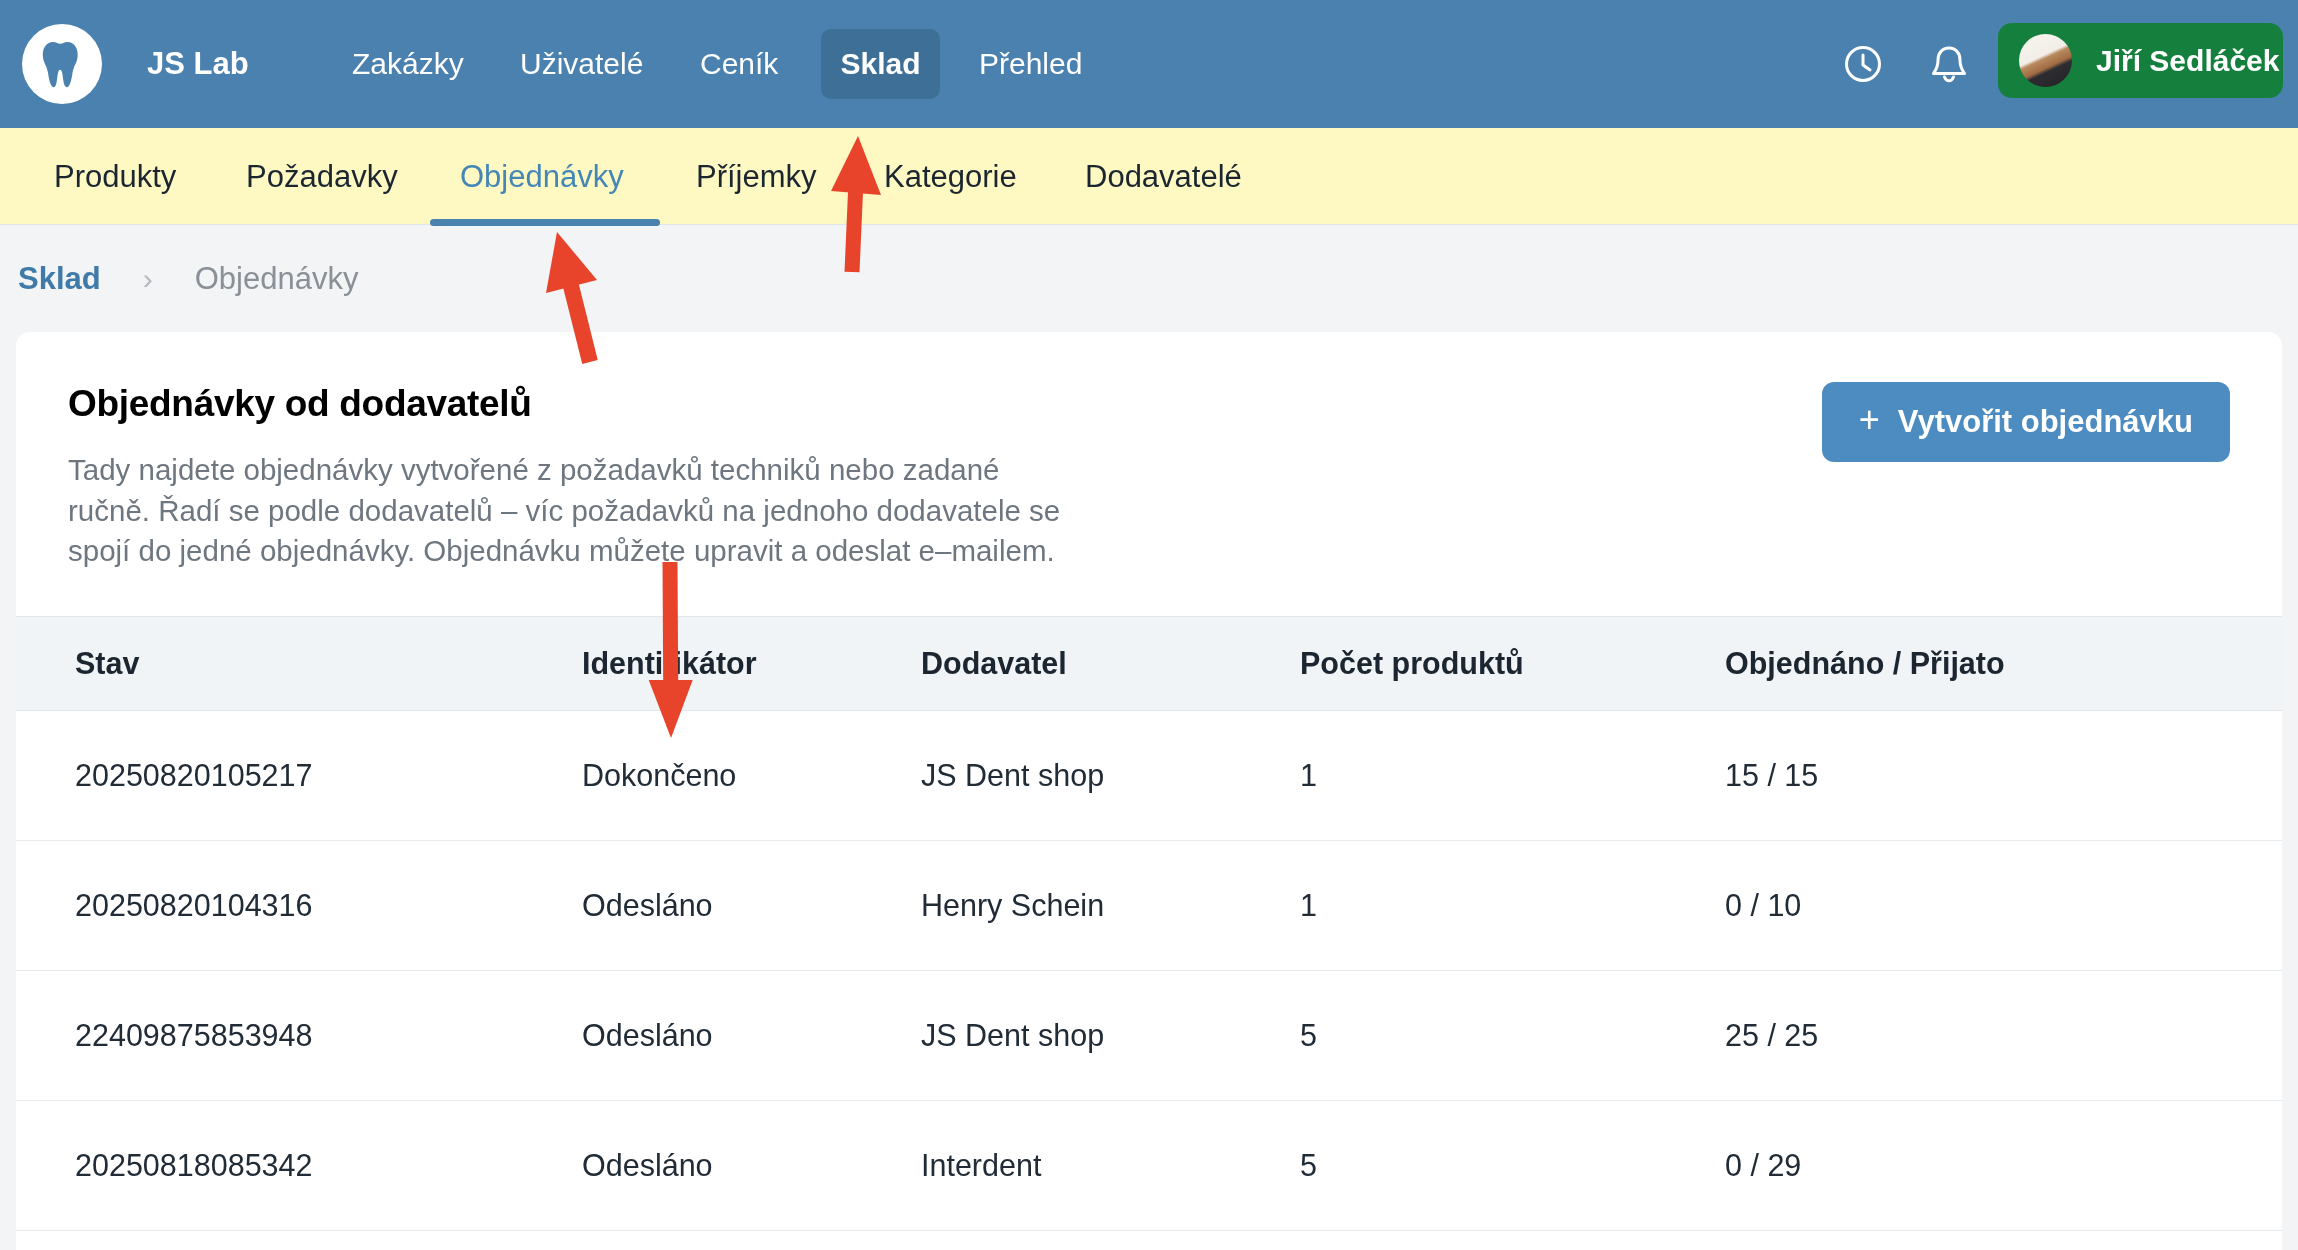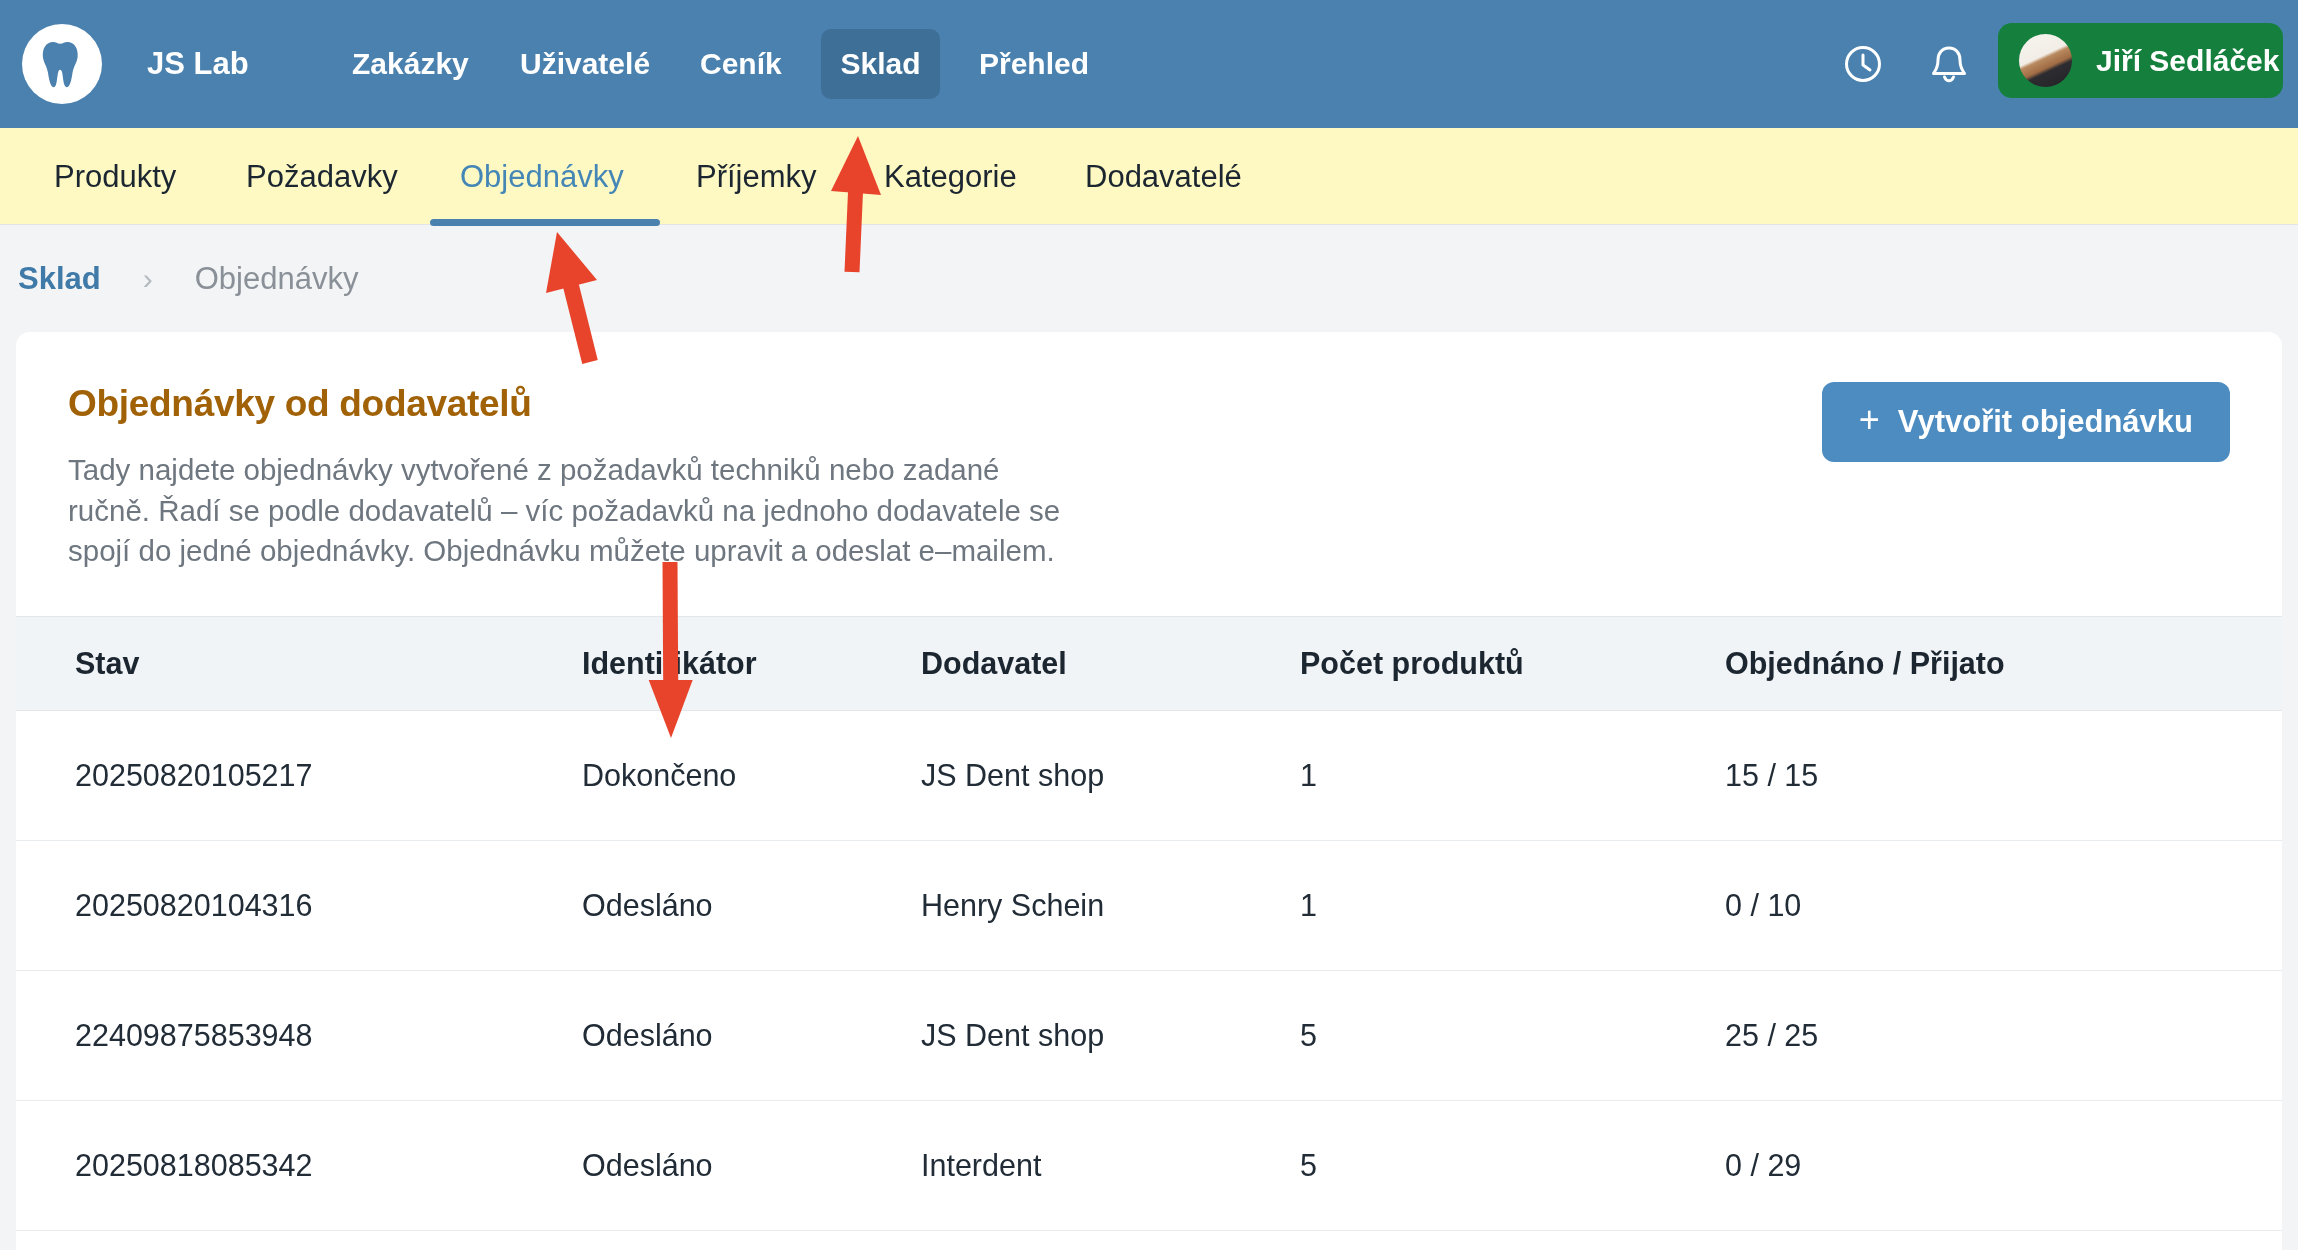--- a/index.html
+++ b/index.html
@@ -3,21 +3,21 @@
 <meta charset="utf-8">
 <style>
   * { margin:0; padding:0; box-sizing:border-box; }
   html,body { width:2298px; height:1250px; overflow:hidden; }
   body { font-family:"Liberation Sans", sans-serif; background:#f2f4f5; position:relative; }
 
   
   .topnav { position:relative; width:100%; height:128px; background:#4a81ae; }
   .logo-circle { position:absolute; left:22px; top:24px; width:80px; height:80px; border-radius:50%; background:#fff; display:flex; align-items:center; justify-content:center; }
   .brand { position:absolute; left:147px; top:0; height:128px; display:flex; align-items:center; color:#fff; font-size:31px; font-weight:700; }
-  .tn-item { position:absolute; top:0; height:128px; display:flex; align-items:center; color:#fff; font-size:30px; font-weight:700; cursor:pointer; }
+  .tn-item { position:absolute; top:0; height:128px; display:flex; align-items:center; color:#fff; font-size:30px; font-weight:400; cursor:pointer; }
   .tn-box { position:absolute; left:821px; top:29px; width:119px; height:70px; background:#3e6f97; border-radius:10px; display:flex; align-items:center; justify-content:center; color:#fff; font-size:30px; font-weight:600; cursor:pointer; }
   .tn-icon { position:absolute; top:0; height:128px; display:flex; align-items:center; cursor:pointer; }
   .user-pill { position:absolute; right:15px; top:23px; width:285px; height:75px; background:#15803d; border-radius:14px; display:flex; align-items:center; cursor:pointer; }
   .avatar { width:53px; height:53px; border-radius:50%; margin-left:21px; background:linear-gradient(155deg,#f7f4ef 0%,#f2eee7 42%,#b9895f 47%,#a06c44 60%,#2c2c31 66%,#222227 100%); }
   .user-name { color:#fff; font-size:30px; font-weight:600; margin-left:24px; }
 
   
   .subnav { position:relative; width:100%; height:97px; background:#fef9c3; border-bottom:1px solid #e2e5e8; }
   .sn-item { position:absolute; top:0; height:97px; display:flex; align-items:center; font-size:31px; font-weight:500; color:#1b2630; cursor:pointer; }
   .sn-item.active { color:#4486b6; }
@@ -25,21 +25,21 @@
 
   
   .breadcrumb { height:107px; display:flex; align-items:center; padding-left:18px; gap:42px; }
   .bc-link { color:#3f7aa8; font-size:31px; font-weight:600; cursor:pointer; }
   .bc-sep { color:#b3b9bf; font-size:30px; }
   .bc-current { color:#8a9097; font-size:31px; }
 
   
   .card { position:relative; margin:0 16px; width:2266px; height:1400px; background:#fff; border-radius:14px; }
   .card-head { padding:48px 52px 0 52px; }
-  .page-title { font-size:37px; line-height:48px; font-weight:700; color:#a16207; letter-spacing:-0.3px; }
+  .page-title { font-size:37px; line-height:48px; font-weight:700; color:#000000; letter-spacing:-0.3px; }
   .page-desc { margin-top:22px; font-size:29.5px; line-height:40.5px; color:#6e767f; }
   .create-btn { position:absolute; top:50px; right:52px; height:80px; padding:0 37px; background:#4c8cc0; border:none; border-radius:12px; color:#fff; font-family:"Liberation Sans", sans-serif; font-size:31px; font-weight:600; display:flex; align-items:center; gap:18px; cursor:pointer; }
   .plus-glyph { font-size:36px; font-weight:400; position:relative; top:-2px; }
 
   
   .table { margin-top:44px; }
   .trow { display:grid; grid-template-columns:507px 339px 379px 425px 1fr; padding-left:59px; align-items:center; }
   .thead { height:95px; background:#f1f4f6; border-top:1px solid #e4e7ea; border-bottom:1px solid #e4e7ea; }
   .thead .cell { font-size:30.5px; font-weight:700; color:#1b2630; }
   .tbody-row { height:130px; border-bottom:1px solid #e9ecee; cursor:pointer; }

